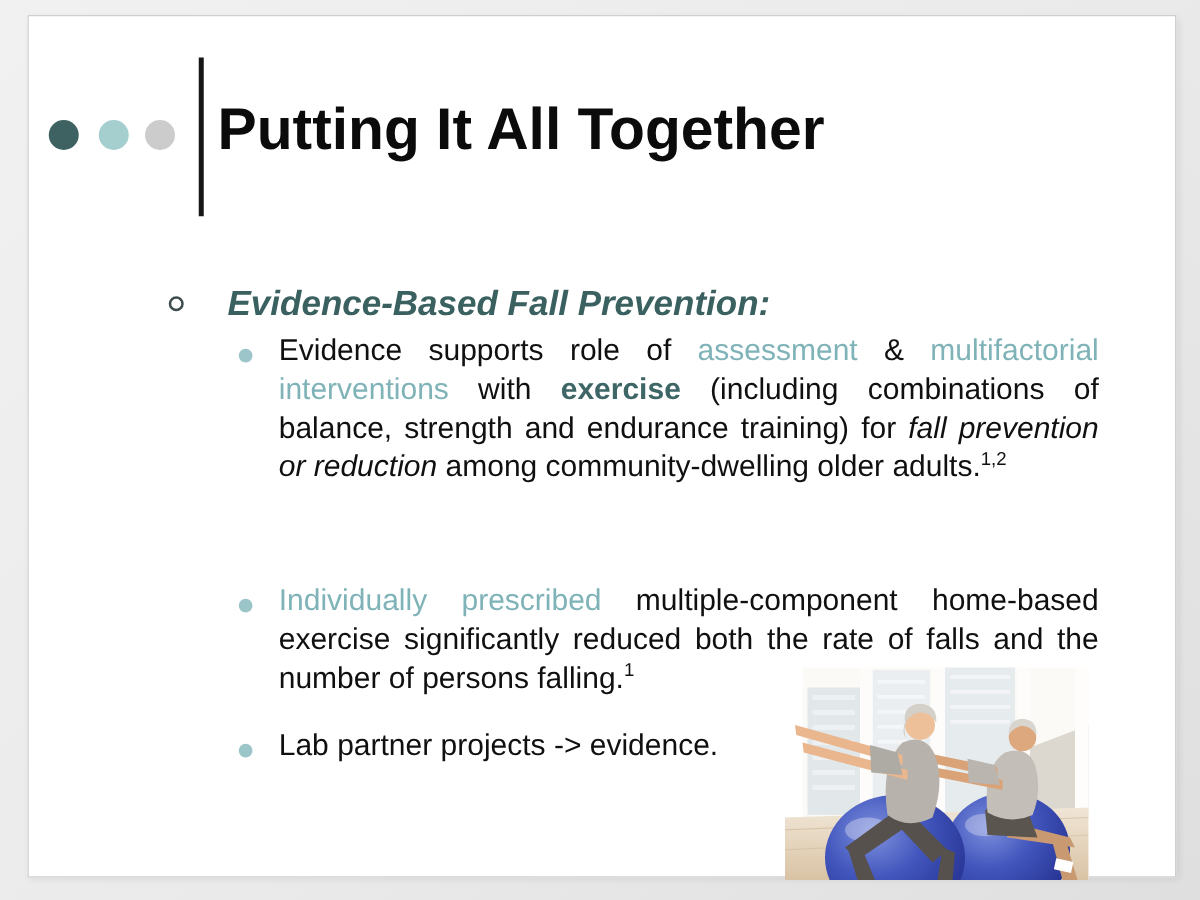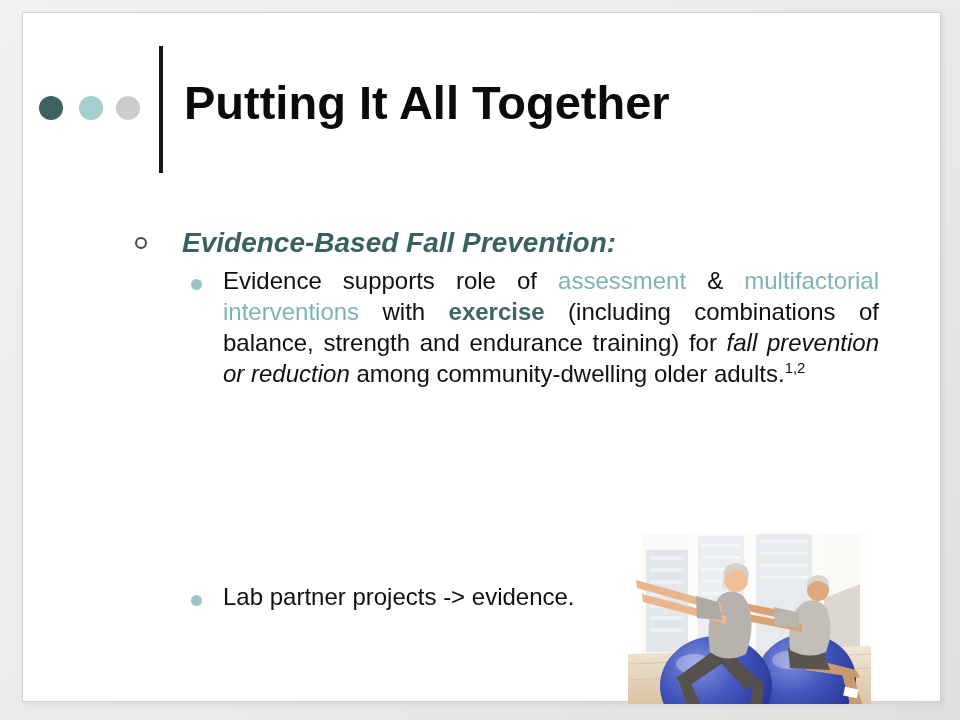--- a/index.html
+++ b/index.html
@@ -29,21 +29,21 @@
   .dot.d2 { left: 56px; }
   .dot.d3 { left: 93px; }
   .vbar {
     position: absolute;
     left: 136px; top: 33px;
     width: 4px; height: 127px;
     background: #161616;
   }
   .title {
     position: absolute;
-    left: 161px; top: 62px;
+    left: 151px; top: 62px;
     font-size: 47px;
     line-height: 56px;
     color: #0b0b0b;
     letter-spacing: 0px;
     white-space: nowrap;
   }
   
   .heading-row {
     position: absolute;
     left: 112px; top: 212px;
@@ -117,20 +117,24 @@
   <div class="heading-row">
     <span class="ring-bullet"></span>
     <span class="heading-text">Evidence-Based Fall Prevention:</span>
   </div>
 
   <div class="li li1">
     <span class="dotb" style="background: rgb(156, 197, 201);"></span>
     <div class="txt"><span class="r-n">Evidence supports role of </span><span class="r-teal">assessment</span><span class="r-n"> &amp; </span><span class="r-teal">multifactorial interventions</span><span class="r-n"> with </span><span class="r-boldteal">exercise</span><span class="r-n"> (including combinations of balance, strength and endurance training) for </span><span class="r-i">fall prevention or reduction</span><span class="r-n"> among community-dwelling older adults.</span><span class="r-sup">1,2</span></div>
   </div>
 
+  <div class="li li2">
+    <span class="dotb" style="background: rgb(156, 197, 201);"></span>
+    <div class="txt"><span class="r-teal">Individually prescribed</span><span class="r-n"> multiple-component home-based exercise significantly reduced both the rate of falls and the number of persons falling.</span><span class="r-sup">1</span></div>
+  </div>
 
   <div class="li li3">
     <span class="dotb" style="background: rgb(156, 197, 201);"></span>
     <div class="txt"><span class="r-n">Lab partner projects -&gt; evidence.</span></div>
   </div>
 
   <div class="photo">
     <svg viewBox="0 0 243 176" preserveAspectRatio="none">
       <defs>
         <radialGradient id="ballG" cx="35%" cy="30%" r="80%">

